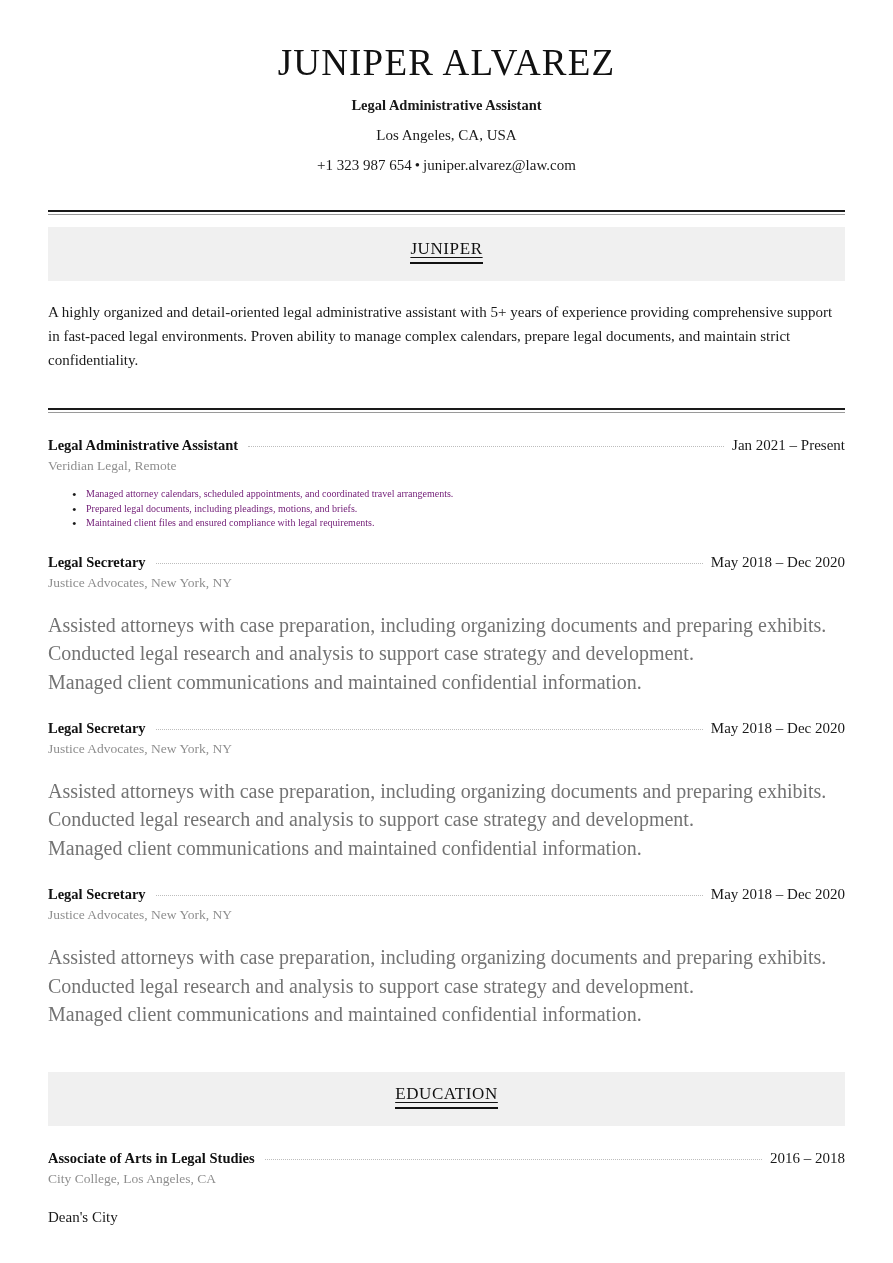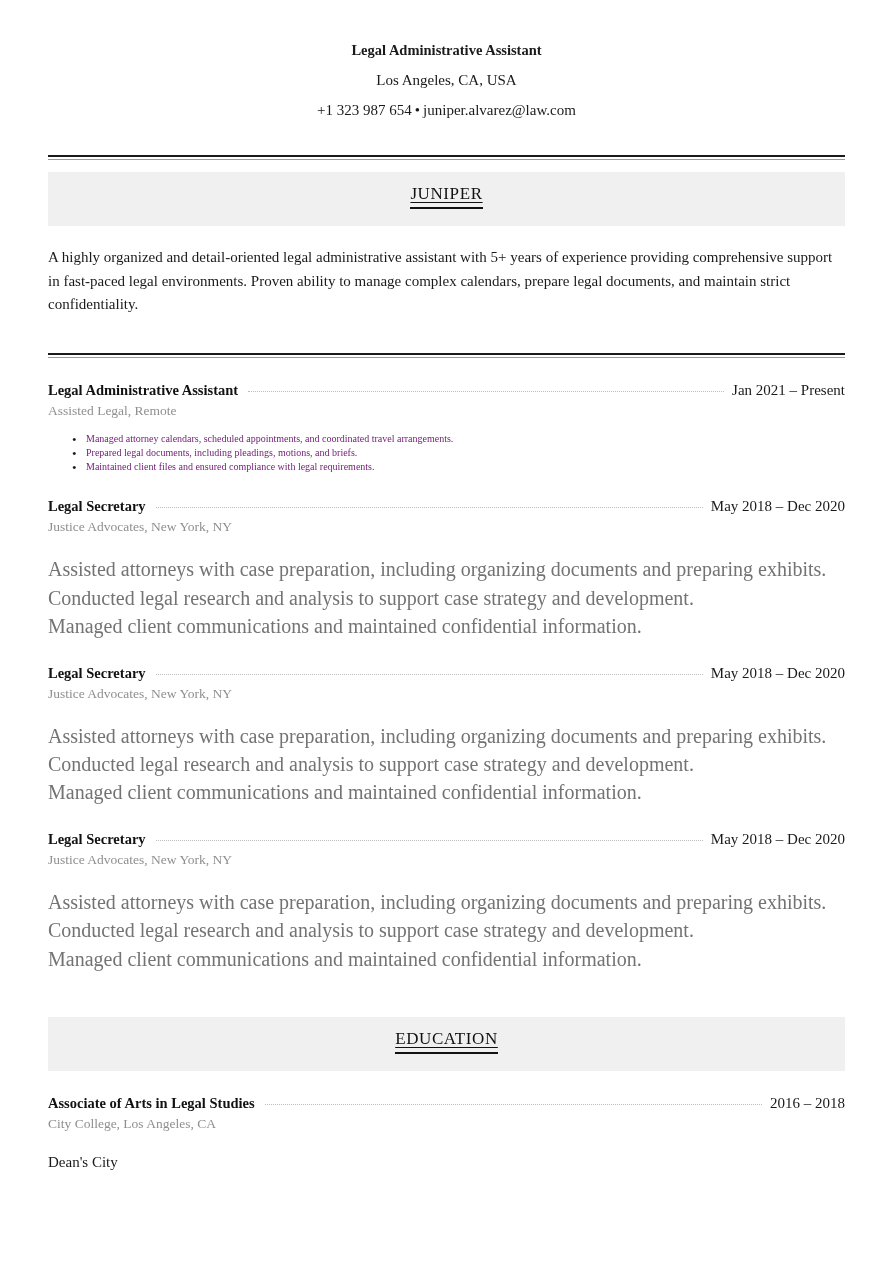--- a/index.html
+++ b/index.html
@@ -172,20 +172,21 @@
 
   .section-gap-lg { height: 44px; }
   .section-gap-md { height: 34px; }
 </style>
 </head>
 <body>
 
 <div class="page">
 
   <div class="header">
+    <h1 class="full-name">JUNIPER ALVAREZ</h1>
     <div class="job-title">Legal Administrative Assistant</div>
     <div class="location">Los Angeles, CA, USA</div>
     <div class="contact-line">
       <span>+1 323 987 654</span><span class="contact-sep">•</span><span>juniper.alvarez@law.com</span>
     </div>
   </div>
 
   <div class="double-rule"></div>
   <div class="section-band">
     <span class="section-title">JUNIPER</span>
@@ -193,21 +194,21 @@
   <p class="profile-text">A highly organized and detail-oriented legal administrative assistant with 5+ years of experience providing comprehensive support in fast-paced legal environments. Proven ability to manage complex calendars, prepare legal documents, and maintain strict confidentiality.</p>
 
   <div class="double-rule"></div>
 
   <div class="entry">
     <div class="entry-head">
       <span class="entry-title">Legal Administrative Assistant</span>
       <span class="leader"></span>
       <span class="entry-date">Jan 2021 – Present</span>
     </div>
-    <div class="entry-sub">Assisted Legal, Remote</div>
+    <div class="entry-sub">Veridian Legal, Remote</div>
     <ul class="entry-bullets">
       <li>Managed attorney calendars, scheduled appointments, and coordinated travel arrangements.</li>
       <li>Prepared legal documents, including pleadings, motions, and briefs.</li>
       <li>Maintained client files and ensured compliance with legal requirements.</li>
     </ul>
   </div>
 
   <div class="entry">
     <div class="entry-head">
       <span class="entry-title">Legal Secretary</span>

